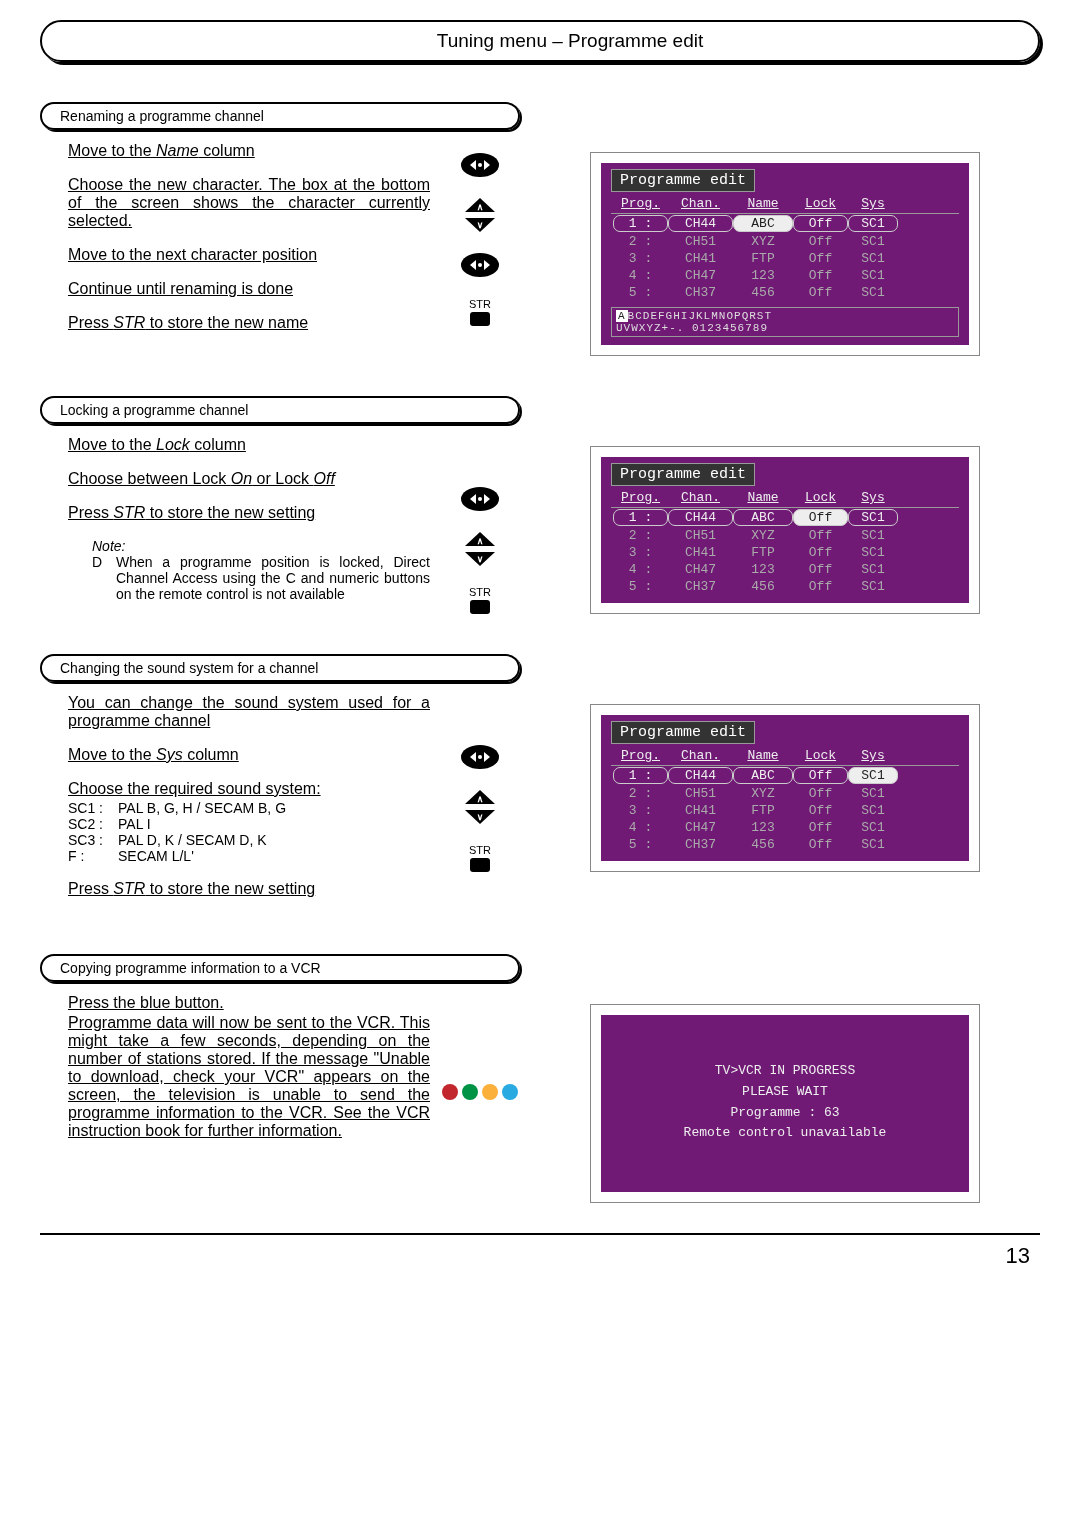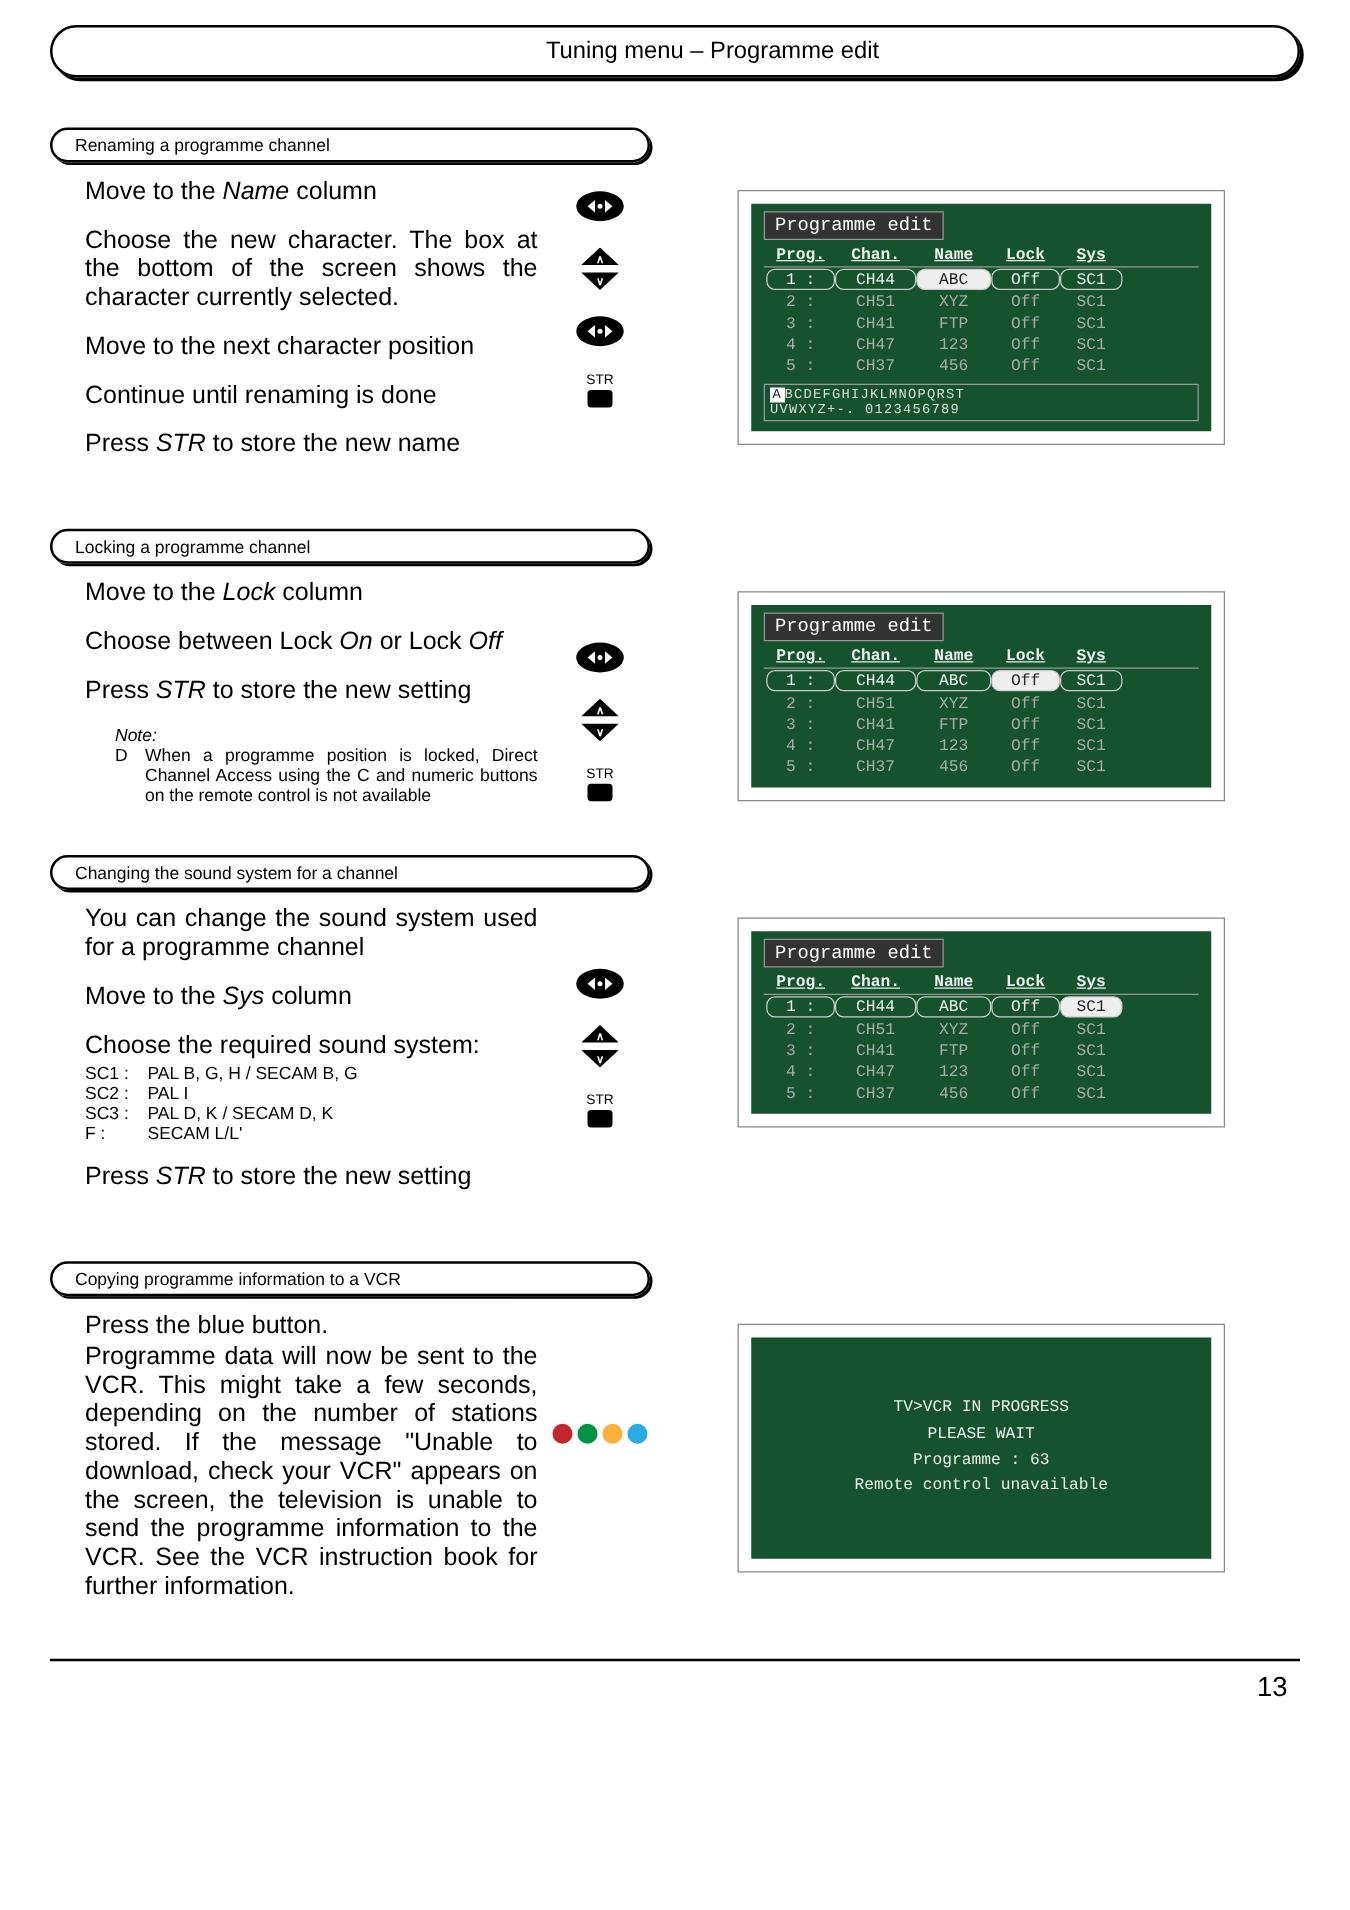--- a/index.html
+++ b/index.html
@@ -4,36 +4,36 @@
 <style>
   * { box-sizing: border-box; margin: 0; padding: 0; }
   body { font-family: Arial, Helvetica, sans-serif; font-size: 14px; background: #fff; color: #000; width: 1080px; padding: 20px 40px; }
   .outer-frame { border: 2px solid #000; border-radius: 40px; padding: 8px 40px; margin-bottom: 30px; box-shadow: 3px 3px 0 #000; }
   .main-title { font-size: 19px; font-weight: normal; text-align: center; padding-left: 60px; }
   .section-header { display: inline-block; border: 2px solid #000; border-radius: 24px; padding: 4px 96px 4px 18px; margin: 10px 0 12px 0; width: 480px; box-shadow: 2px 2px 0 #000; }
   .columns { display: flex; gap: 20px; margin-bottom: 30px; }
   .left-col { width: 390px; padding-left: 28px; }
   .mid-col { width: 60px; display: flex; flex-direction: column; align-items: center; gap: 20px; padding-top: 10px; }
   .right-col { flex: 1; display: flex; align-items: flex-start; justify-content: center; padding-top: 10px; }
-  .instr { font-size: 20px; margin-bottom: 16px; text-align: justify; }
+  .instr { font-size: 16px; margin-bottom: 16px; text-align: justify; text-decoration: underline; }
   .instr .italic { font-style: italic; }
 
   .lr-icon { width: 40px; height: 26px; }
   .ud-icon { width: 30px; height: 34px; }
   .str-icon { width: 32px; display:flex; flex-direction:column; align-items:center; }
   .str-label { font-size: 11px; margin-bottom:2px;}
   .str-box { width: 20px; height: 14px; background:#000; border-radius:3px;}
   .dots-row { display:flex; gap:4px; }
   .dot { width:16px; height:16px; border-radius:50%; }
   .dot.r{background:#c1272d;} .dot.g{background:#009245;} .dot.y{background:#fbb03b;} .dot.b{background:#29abe2;}
 
   .osd-frame { border:1px solid #888; padding:10px; width: 390px; }
-  .osd-box { background:#14532d; color:#ccc; font-family:"Courier New",monospace; font-size:13px; padding:6px 10px 8px 10px; }
+  .osd-box { background:#701a75; color:#ccc; font-family:"Courier New",monospace; font-size:13px; padding:6px 10px 8px 10px; }
   .osd-title { display:inline-block; background:#333; border:1px solid #999; padding:2px 8px; font-size:15px; color:#fff; margin-bottom:4px;}
-  .osd-head-row { display:flex; gap:0; border-bottom:1px solid #999; padding:0 2px 2px 2px;font-weight:bold;}
+  .osd-head-row { display:flex; gap:0; border-bottom:1px solid #999; padding:0 2px 2px 2px;}
   .osd-head-row span { text-align:center; text-decoration: underline; color:#eee;}
   .w-prog{width:55px;} .w-chan{width:65px;} .w-name{width:60px;} .w-lock{width:55px;} .w-sys{width:50px;}
   .osd-row { display:flex; gap:0; padding:1px 2px;}
   .osd-cell { text-align:center; color:#aaa;}
   .osd-cell.boxed { border:1px solid #ccc; border-radius:7px; color:#eee; }
   .osd-cell.hl { background:#eee; color:#222; border:1px solid #ccc; border-radius:7px; }
   .osd-charstrip { margin-top:6px; border:1px solid #999; padding:2px 4px; font-size:11px; letter-spacing:1px; color:#ddd;}
   .osd-charstrip .cursor { background:#fff; color:#222; padding:0 2px;}
   .osd-msg { text-align:center; padding: 40px 10px; color:#eee; line-height:1.6;}
 

